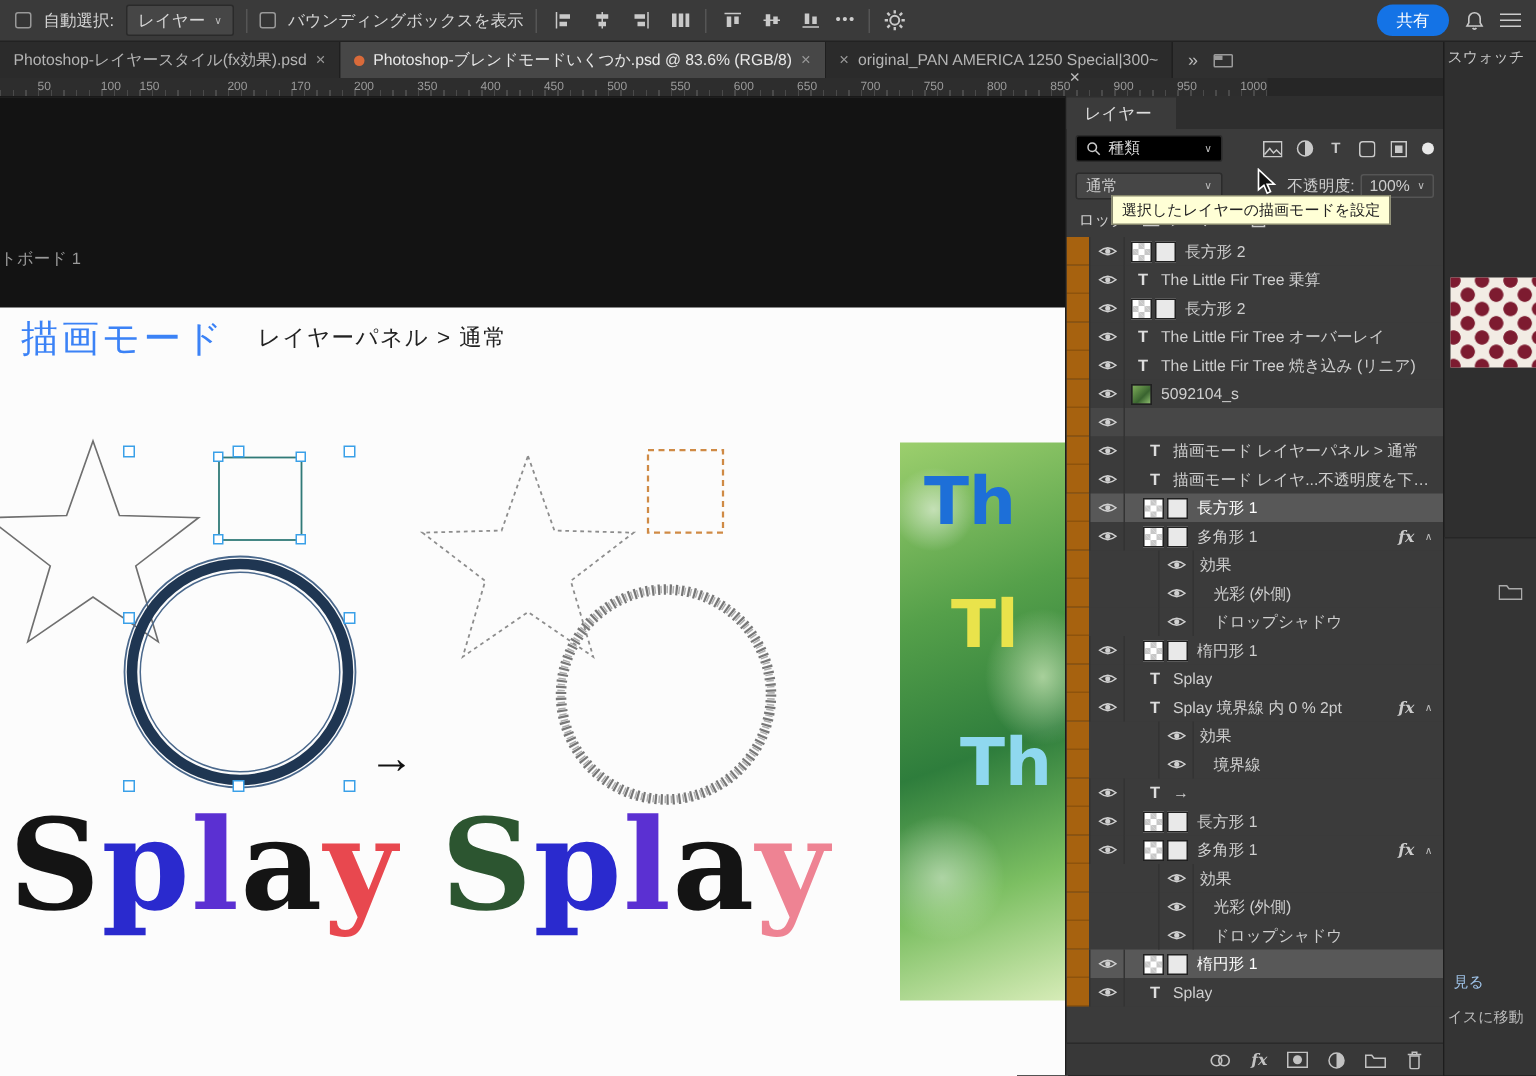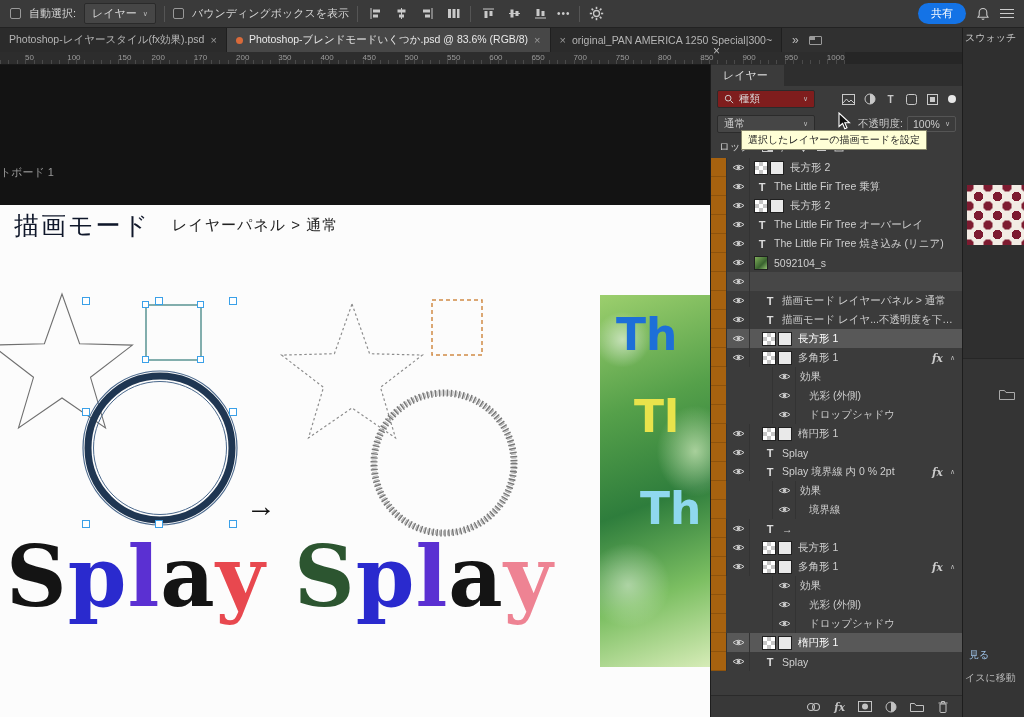--- a/index.html
+++ b/index.html
@@ -39,21 +39,21 @@
   .ruler { position:absolute; top:52px; left:0; width:845px; height:13px; background:#2d2d2d;
     border-bottom:1px solid #191919; color:#9b9b9b; font-size:8px; z-index:20;
     background-image:repeating-linear-gradient(90deg,#4a4a4a 0 1px,transparent 1px 8.44px);
     background-size:845px 4px; background-repeat:no-repeat; background-position:0 bottom; }
   .rtick { position:absolute; top:1px; }
 
   
   .canvas-area { position:absolute; top:65px; left:0; width:1024px; height:652px; background:#131313; z-index:1; }
   .artboard-label { position:absolute; left:0; top:100px; color:#9a9a9a; font-size:11px; }
   .artboard { position:absolute; left:0; top:140px; width:712px; height:512px; background:#fcfcfc; }
-  .ab-title { position:absolute; left:14px; top:4px; font-size:25px; color:#0f172a; letter-spacing:2px; }
+  .ab-title { position:absolute; left:14px; top:4px; font-size:25px; color:#3b82f6; letter-spacing:2px; }
   .ab-subtitle { position:absolute; left:172px; top:11px; font-size:15px; color:#222; letter-spacing:1px; }
   .ab-line2 { position:absolute; left:16px; top:39px; font-size:20px; color:#161616; letter-spacing:2px; }
   .ab-arrow { position:absolute; left:246px; top:284px; font-size:30px; font-weight:bold; color:#111; }
   .shapes-svg { position:absolute; left:0; top:0; }
   .splay { position:absolute; top:326px; font-family:"DejaVu Serif", serif; font-weight:bold;
     font-size:84px; line-height:1.1; letter-spacing:1px; }
   .splay-left { left:6px; }
   .splay-right { left:294px; }
   .photo-strip { position:absolute; left:600px; top:90px; width:112px; height:372px; overflow:hidden;
     background:
@@ -65,21 +65,21 @@
   .photo-text.p0 { left:16px; top:14px; }
   .photo-text.p1 { left:34px; top:96px; }
   .photo-text.p2 { left:40px; top:188px; }
 
   
   .layers-panel { position:absolute; left:710px; top:64px; width:252px; height:653px; background:#3b3b3b;
     border-left:1px solid #1d1d1d; z-index:50; display:flex; flex-direction:column; }
   .lp-header { height:22px; background:#2e2e2e; display:flex; align-items:flex-end; flex:none; }
   .lp-tab { background:#3b3b3b; color:#ddd; font-size:11px; padding:3px 16px 3px 12px; }
   .lp-filter { height:26px; display:flex; align-items:center; gap:4px; padding:0 6px; flex:none; }
-  .filter-box { display:flex; align-items:center; gap:5px; background:#7f1d1d; border:1px solid #2b2b2b;
+  .filter-box { display:flex; align-items:center; gap:5px; background:#000000; border:1px solid #2b2b2b;
     border-radius:2px; height:18px; padding:0 6px; width:98px; color:#ddd; font-size:10.5px; }
   .filter-icons { display:flex; align-items:center; gap:6px; margin-left:auto; }
   .fi { display:flex; align-items:center; justify-content:center; width:15px; height:15px; color:#c9c9c9; font-size:10px; font-weight:bold; }
   .filter-toggle { width:8px; height:8px; border-radius:50%; background:#e8e8e8; margin-left:2px; }
   .lp-blend { height:24px; display:flex; align-items:center; gap:6px; padding:0 6px; color:#ccc; font-size:10.5px; flex:none; }
   .blend-box { display:flex; align-items:center; justify-content:space-between; background:#464646;
     border:1px solid #2b2b2b; border-radius:2px; height:18px; padding:0 6px; width:98px; }
   .opacity-wrap { margin-left:auto; display:flex; align-items:center; gap:4px; }
   .opacity-box { display:flex; align-items:center; gap:5px; border:1px solid #555; border-radius:2px; padding:1px 5px; }
   .lp-lock { height:22px; display:flex; align-items:center; gap:8px; padding:0 8px; color:#ccc; font-size:10.5px; flex:none; }
@@ -247,21 +247,21 @@
           <span>original_PAN AMERICA 1250 Special|300~</span>
         </div>
       </div>
     <span class="tab-overflow">»</span>
     <span class="dock-icon"></span>
   </div>
 
   <div class="ruler">
       <span class="rtick" style="left: 25px;">50</span>
       <span class="rtick" style="left: 67.2px;">100</span>
-      <span class="rtick" style="left: 118px;">150</span>
+      <span class="rtick" style="left: 93px;">150</span>
       <span class="rtick" style="left: 151.6px;">200</span>
       <span class="rtick" style="left: 193.8px;">170</span>
       <span class="rtick" style="left: 236px;">200</span>
       <span class="rtick" style="left: 278.2px;">350</span>
       <span class="rtick" style="left: 320.4px;">400</span>
       <span class="rtick" style="left: 362.6px;">450</span>
       <span class="rtick" style="left: 404.8px;">500</span>
       <span class="rtick" style="left: 447px;">550</span>
       <span class="rtick" style="left: 489.2px;">600</span>
       <span class="rtick" style="left: 531.4px;">650</span>

